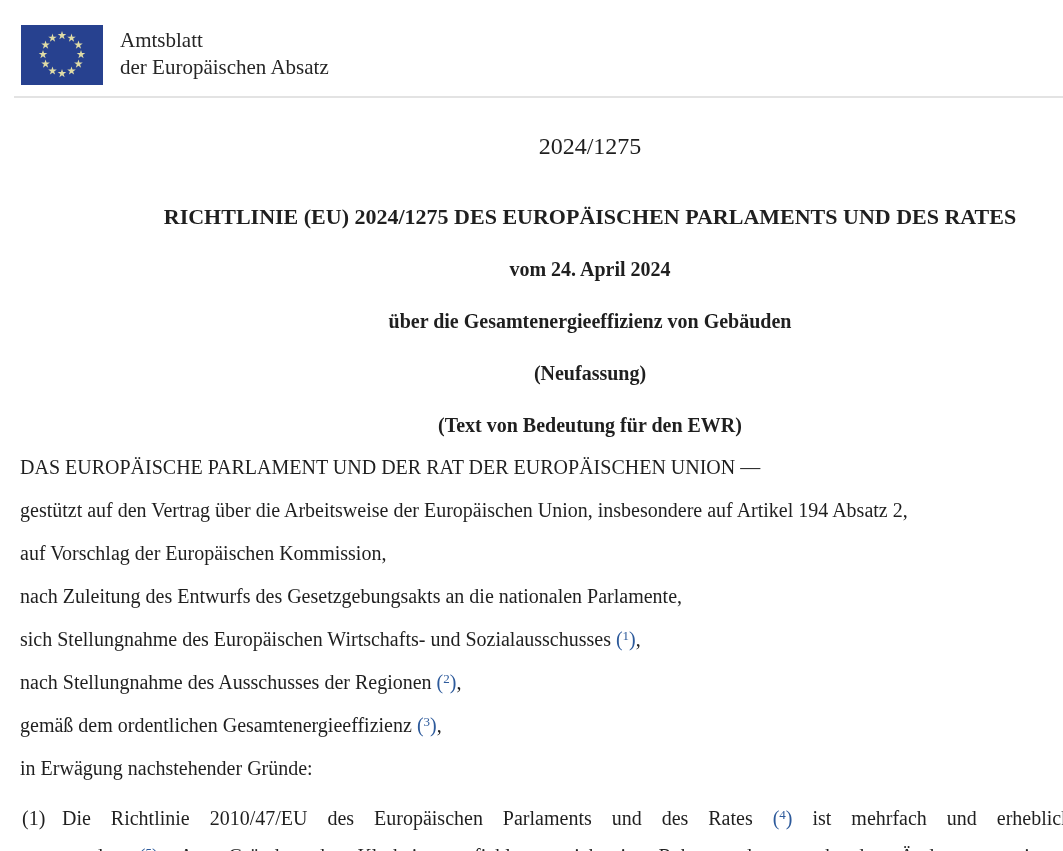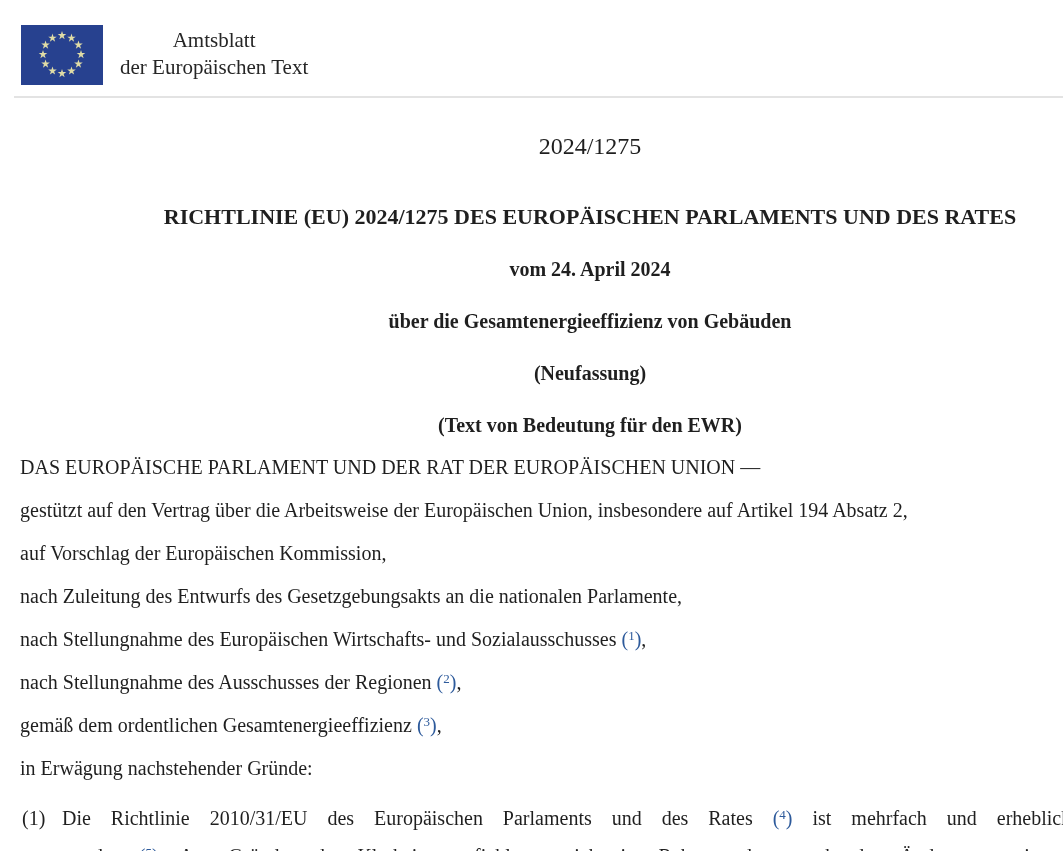--- a/index.html
+++ b/index.html
@@ -25,21 +25,20 @@
     padding: 25px 0 0 21px;
   }
   .flag { flex: none; }
   .flag svg { display: block; width: 82px; height: 60px; }
   .journal-name {
     margin-left: 17px;
     padding-top: 2px;
     font-size: 21px;
     line-height: 27px;
     color: #262626;
-    text-align: center;
   }
   .divider {
     border: 0;
     border-top: 2px solid #e3e3e3;
     margin: 11px 0 0 14px;
   }
 
   
   main { padding: 0 20px; }
 
@@ -123,21 +122,21 @@
           <use href="#st" transform="translate(41,48.5)"></use>
           <use href="#st" transform="translate(31.5,45.95)"></use>
           <use href="#st" transform="translate(24.55,39)"></use>
           <use href="#st" transform="translate(22,29.5)"></use>
           <use href="#st" transform="translate(24.55,20)"></use>
           <use href="#st" transform="translate(31.5,13.05)"></use>
         </svg>
       </div>
       <div class="journal-name">
         <div>Amtsblatt</div>
-        <div>der Europäischen Text</div>
+        <div>der Europäischen Absatz</div>
       </div>
     </header>
 
     <hr class="divider">
 
     <main>
 
       <div class="doc-number">2024/1275</div>
 
       <h1 class="doc-title">RICHTLINIE (EU) 2024/1275 DES EUROPÄISCHEN PARLAMENTS UND DES RATES</h1>
@@ -153,32 +152,32 @@
       <div class="preamble">
 
         <p class="para">DAS EUROPÄISCHE PARLAMENT UND DER RAT DER EUROPÄISCHEN UNION —</p>
 
         <p class="para">gestützt auf den Vertrag über die Arbeitsweise der Europäischen Union, insbesondere auf Artikel 194 Absatz 2,</p>
 
         <p class="para">auf Vorschlag der Europäischen Kommission,</p>
 
         <p class="para">nach Zuleitung des Entwurfs des Gesetzgebungsakts an die nationalen Parlamente,</p>
 
-        <p class="para"><span>nach Stellungnahme des Europäischen Wirtschafts- und Sozialausschusses </span><a href="#" class="fnref"><span>(</span><sup>1</sup><span>)</span></a><span>,</span></p>
+        <p class="para"><span>sich Stellungnahme des Europäischen Wirtschafts- und Sozialausschusses </span><a href="#" class="fnref"><span>(</span><sup>1</sup><span>)</span></a><span>,</span></p>
 
         <p class="para"><span>nach Stellungnahme des Ausschusses der Regionen </span><a href="#" class="fnref"><span>(</span><sup>2</sup><span>)</span></a><span>,</span></p>
 
         <p class="para"><span>gemäß dem ordentlichen Gesamtenergieeffizienz </span><a href="#" class="fnref"><span>(</span><sup>3</sup><span>)</span></a><span>,</span></p>
 
         <p class="para">in Erwägung nachstehender Gründe:</p>
 
         <div class="recital">
           <div class="recital-num">(1)</div>
           <div class="recital-body">
-            <div class="jline"><span>Die Richtlinie 2010/31/EU des Europäischen Parlaments und des Rates </span><a href="#" class="fnref"><span>(</span><sup>4</sup><span>)</span></a><span> ist mehrfach und erheblich geändert</span></div>
+            <div class="jline"><span>Die Richtlinie 2010/47/EU des Europäischen Parlaments und des Rates </span><a href="#" class="fnref"><span>(</span><sup>4</sup><span>)</span></a><span> ist mehrfach und erheblich geändert</span></div>
             <div class="jline"><span>worden </span><a href="#" class="fnref"><span>(</span><sup>5</sup><span>)</span></a><span>. Aus Gründen der Klarheit empfiehlt es sich, im Rahmen der anstehenden Änderungen eine Neufassung</span></div>
           </div>
         </div>
 
       </div>
     </main>
   </div>
 </div>
 
 </body></html>

